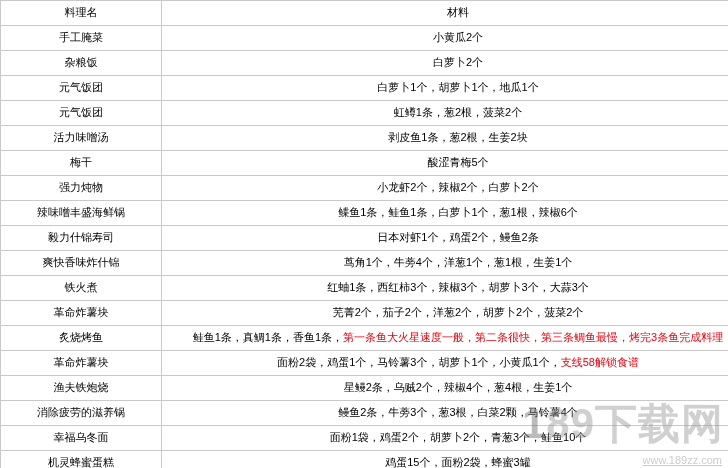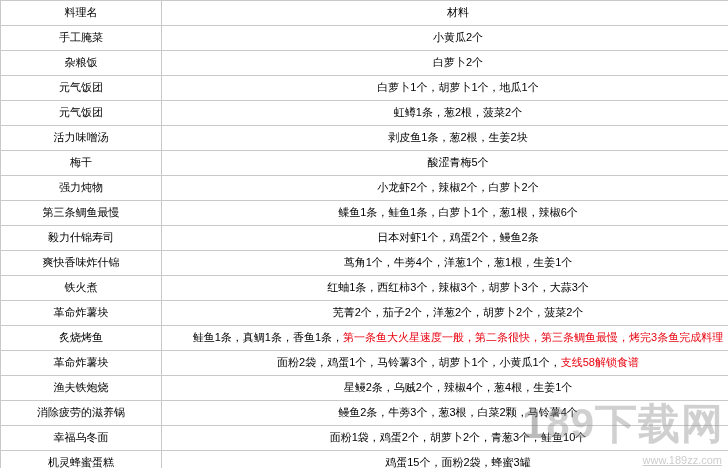--- a/index.html
+++ b/index.html
@@ -98,21 +98,21 @@
     </tr>
     <tr class="row-h">
       <td class="col-name">梅干</td>
       <td class="col-mat">酸涩青梅5个</td>
     </tr>
     <tr class="row-h">
       <td class="col-name">强力炖物</td>
       <td class="col-mat">小龙虾2个，辣椒2个，白萝卜2个</td>
     </tr>
     <tr class="row-h">
-      <td class="col-name">第三条鲷鱼最慢</td>
+      <td class="col-name">辣味噌丰盛海鲜锅</td>
       <td class="col-mat">鲽鱼1条，鲑鱼1条，白萝卜1个，葱1根，辣椒6个</td>
     </tr>
     <tr class="row-h">
       <td class="col-name">毅力什锦寿司</td>
       <td class="col-mat">日本对虾1个，鸡蛋2个，鳗鱼2条</td>
     </tr>
     <tr class="row-h">
       <td class="col-name">爽快香味炸什锦</td>
       <td class="col-mat">茑角1个，牛蒡4个，洋葱1个，葱1根，生姜1个</td>
     </tr>

